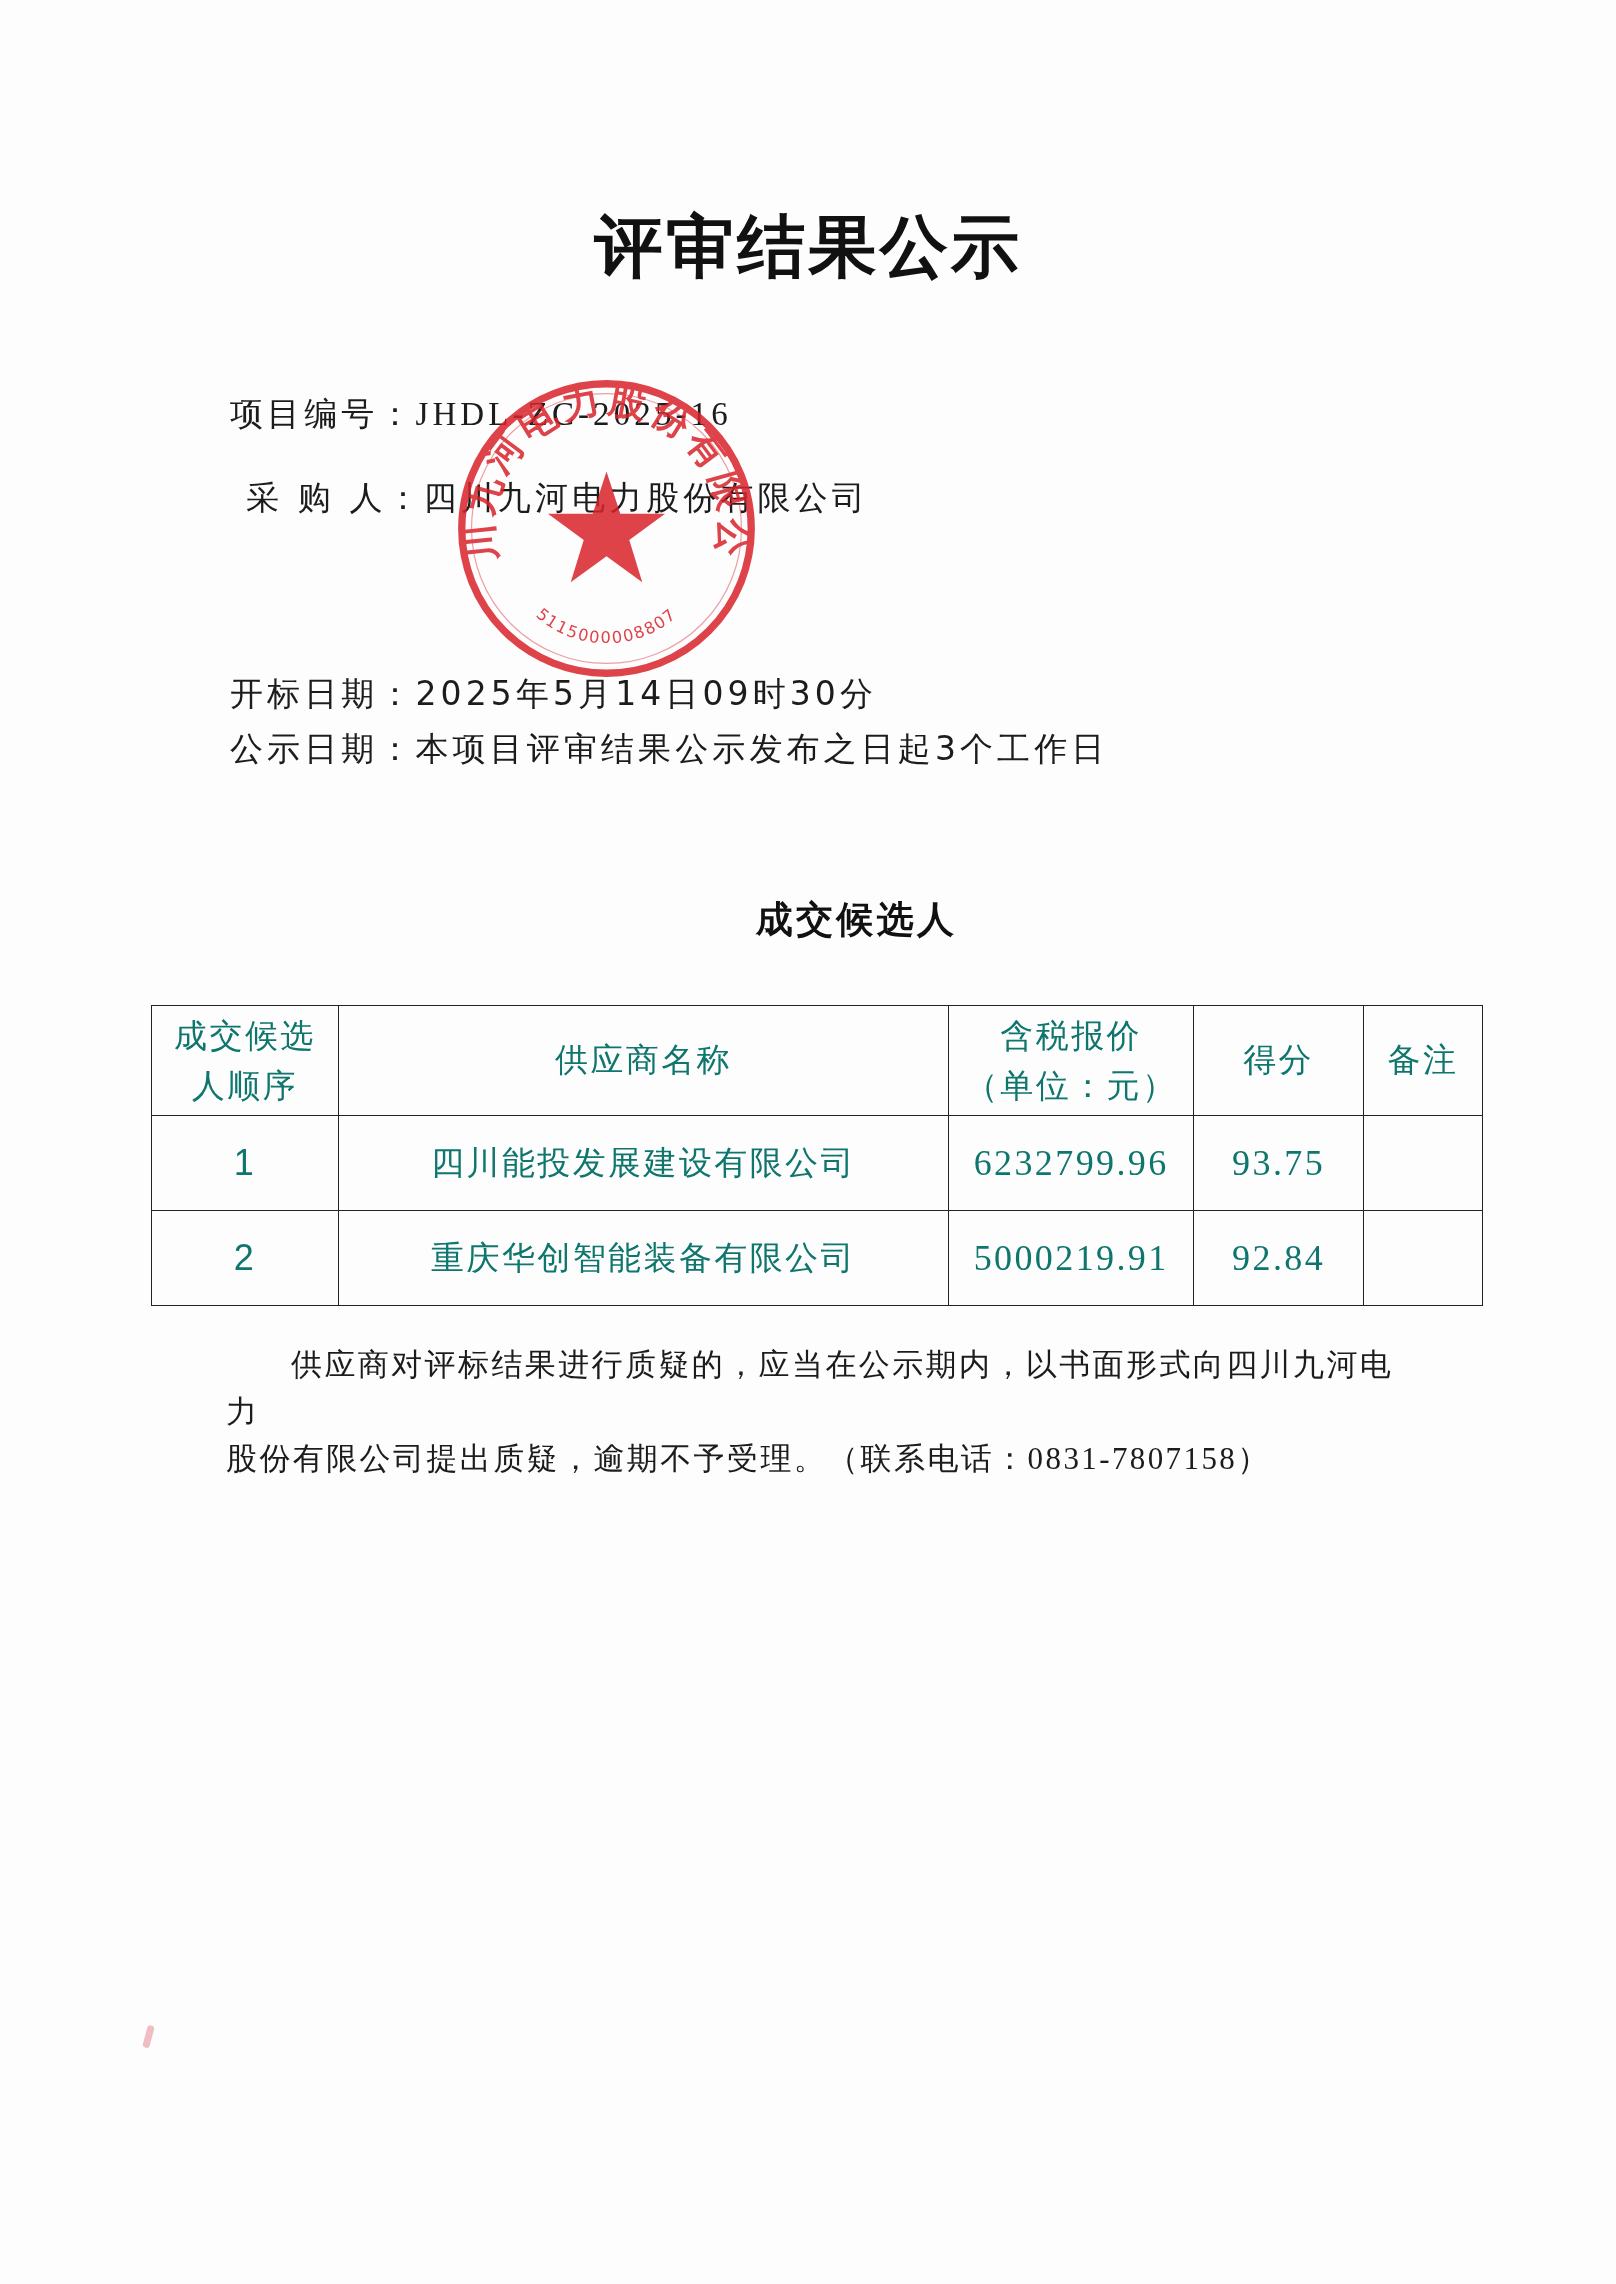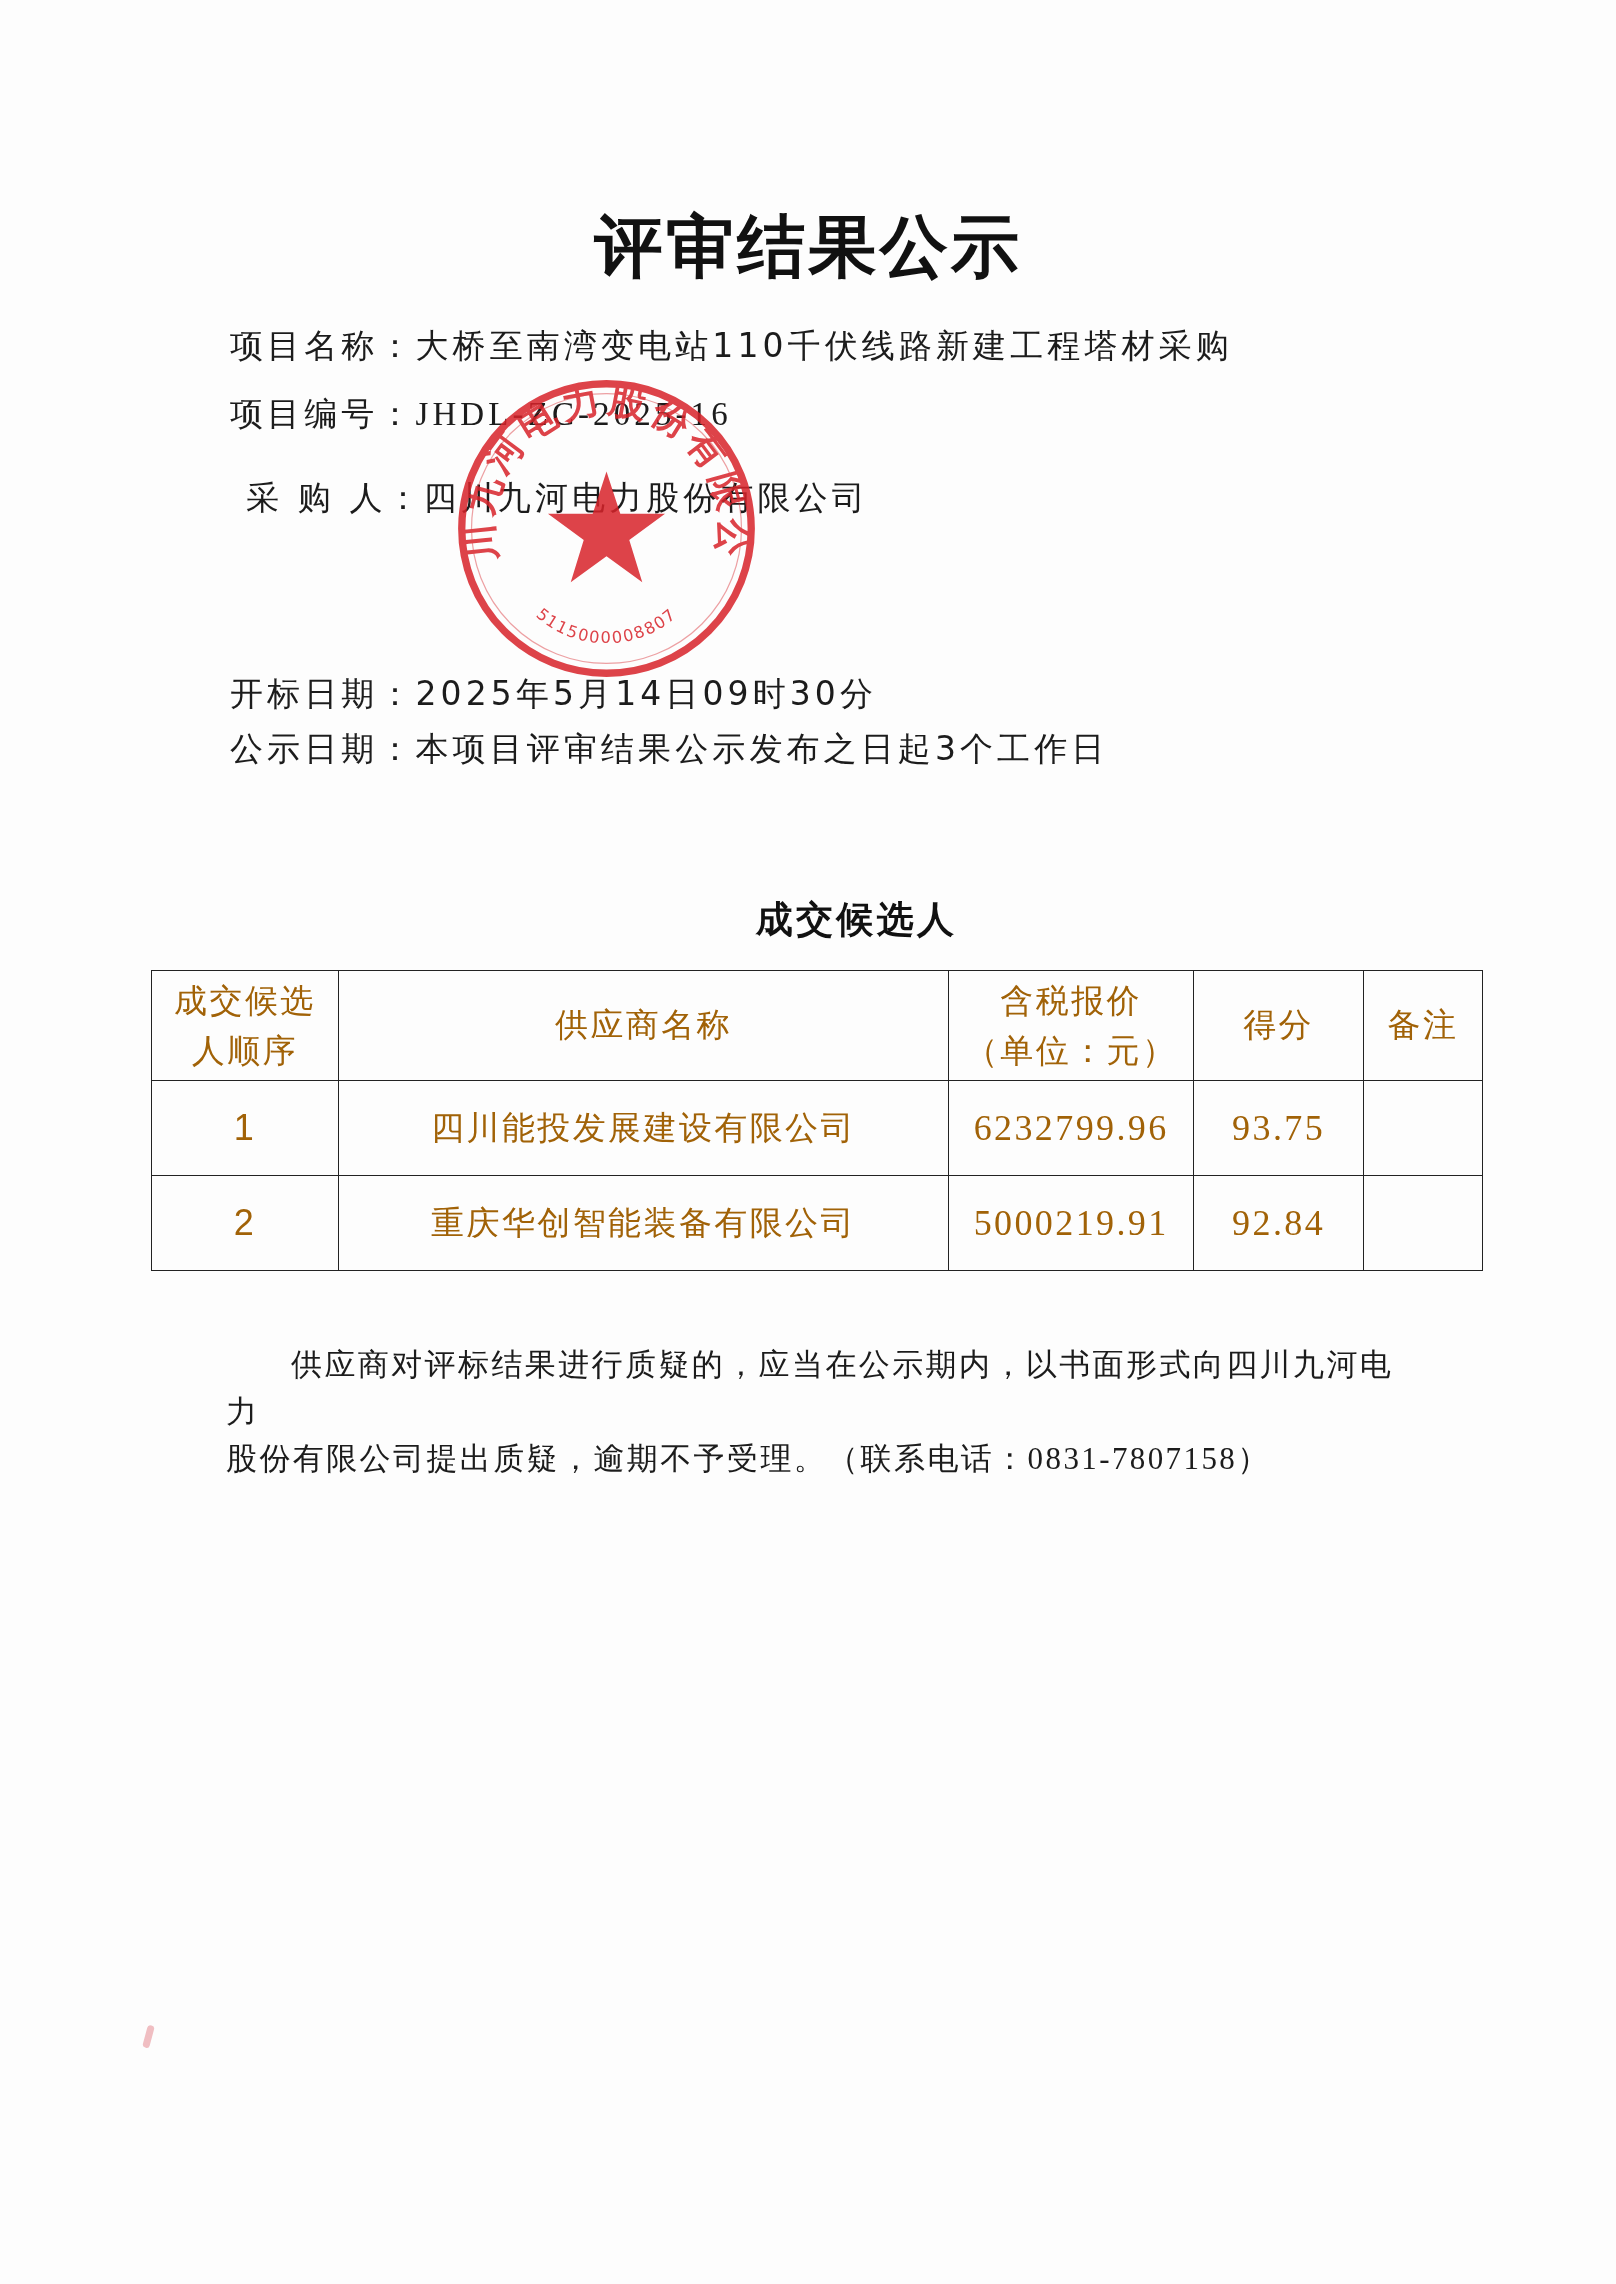--- a/index.html
+++ b/index.html
@@ -55,25 +55,25 @@
       font-size: 37px;
       font-weight: bold;
       letter-spacing: 3.3px;
       color: #111;
       padding-left: 48px;
     }
 
     table.candidates {
       position: absolute;
       left: 151px;
-      top: 970px;
+      top: 1005px;
       width: 1332px;
       border-collapse: collapse;
       font-size: 33px;
-      color: #a16207;
+      color: #0f766e;
     }
     table.candidates th, table.candidates td {
       border: 1.6px solid #222;
       text-align: center;
       vertical-align: middle;
       font-weight: normal;
       padding: 0;
       letter-spacing: 2.4px;
     }
     table.candidates thead tr { height: 110px; }
@@ -128,23 +128,20 @@
       opacity: 0.7;
     }
   </style>
 </head>
 <body>
 
 <div class="page">
 
   <div class="title">评审结果公示</div>
 
-  <div class="field-row" style="top:324px;">
-    <span class="field-label">项目名称：</span><span class="field-value">大桥至南湾变电站110千伏线路新建工程塔材采购</span>
-  </div>
   <div class="field-row" style="top:392px;">
     <span class="field-label">项目编号：</span><span class="field-value mono">JHDL-ZC-2025-16</span>
   </div>
   <div class="field-row" style="top:476px;margin-left:16px;">
     <span class="field-label">采 购 人：</span><span class="field-value">四川九河电力股份有限公司</span>
   </div>
   <div class="field-row" style="top:672px;">
     <span class="field-label">开标日期：</span><span class="field-value">2025年5月14日09时30分</span>
   </div>
   <div class="field-row" style="top:727px;">

